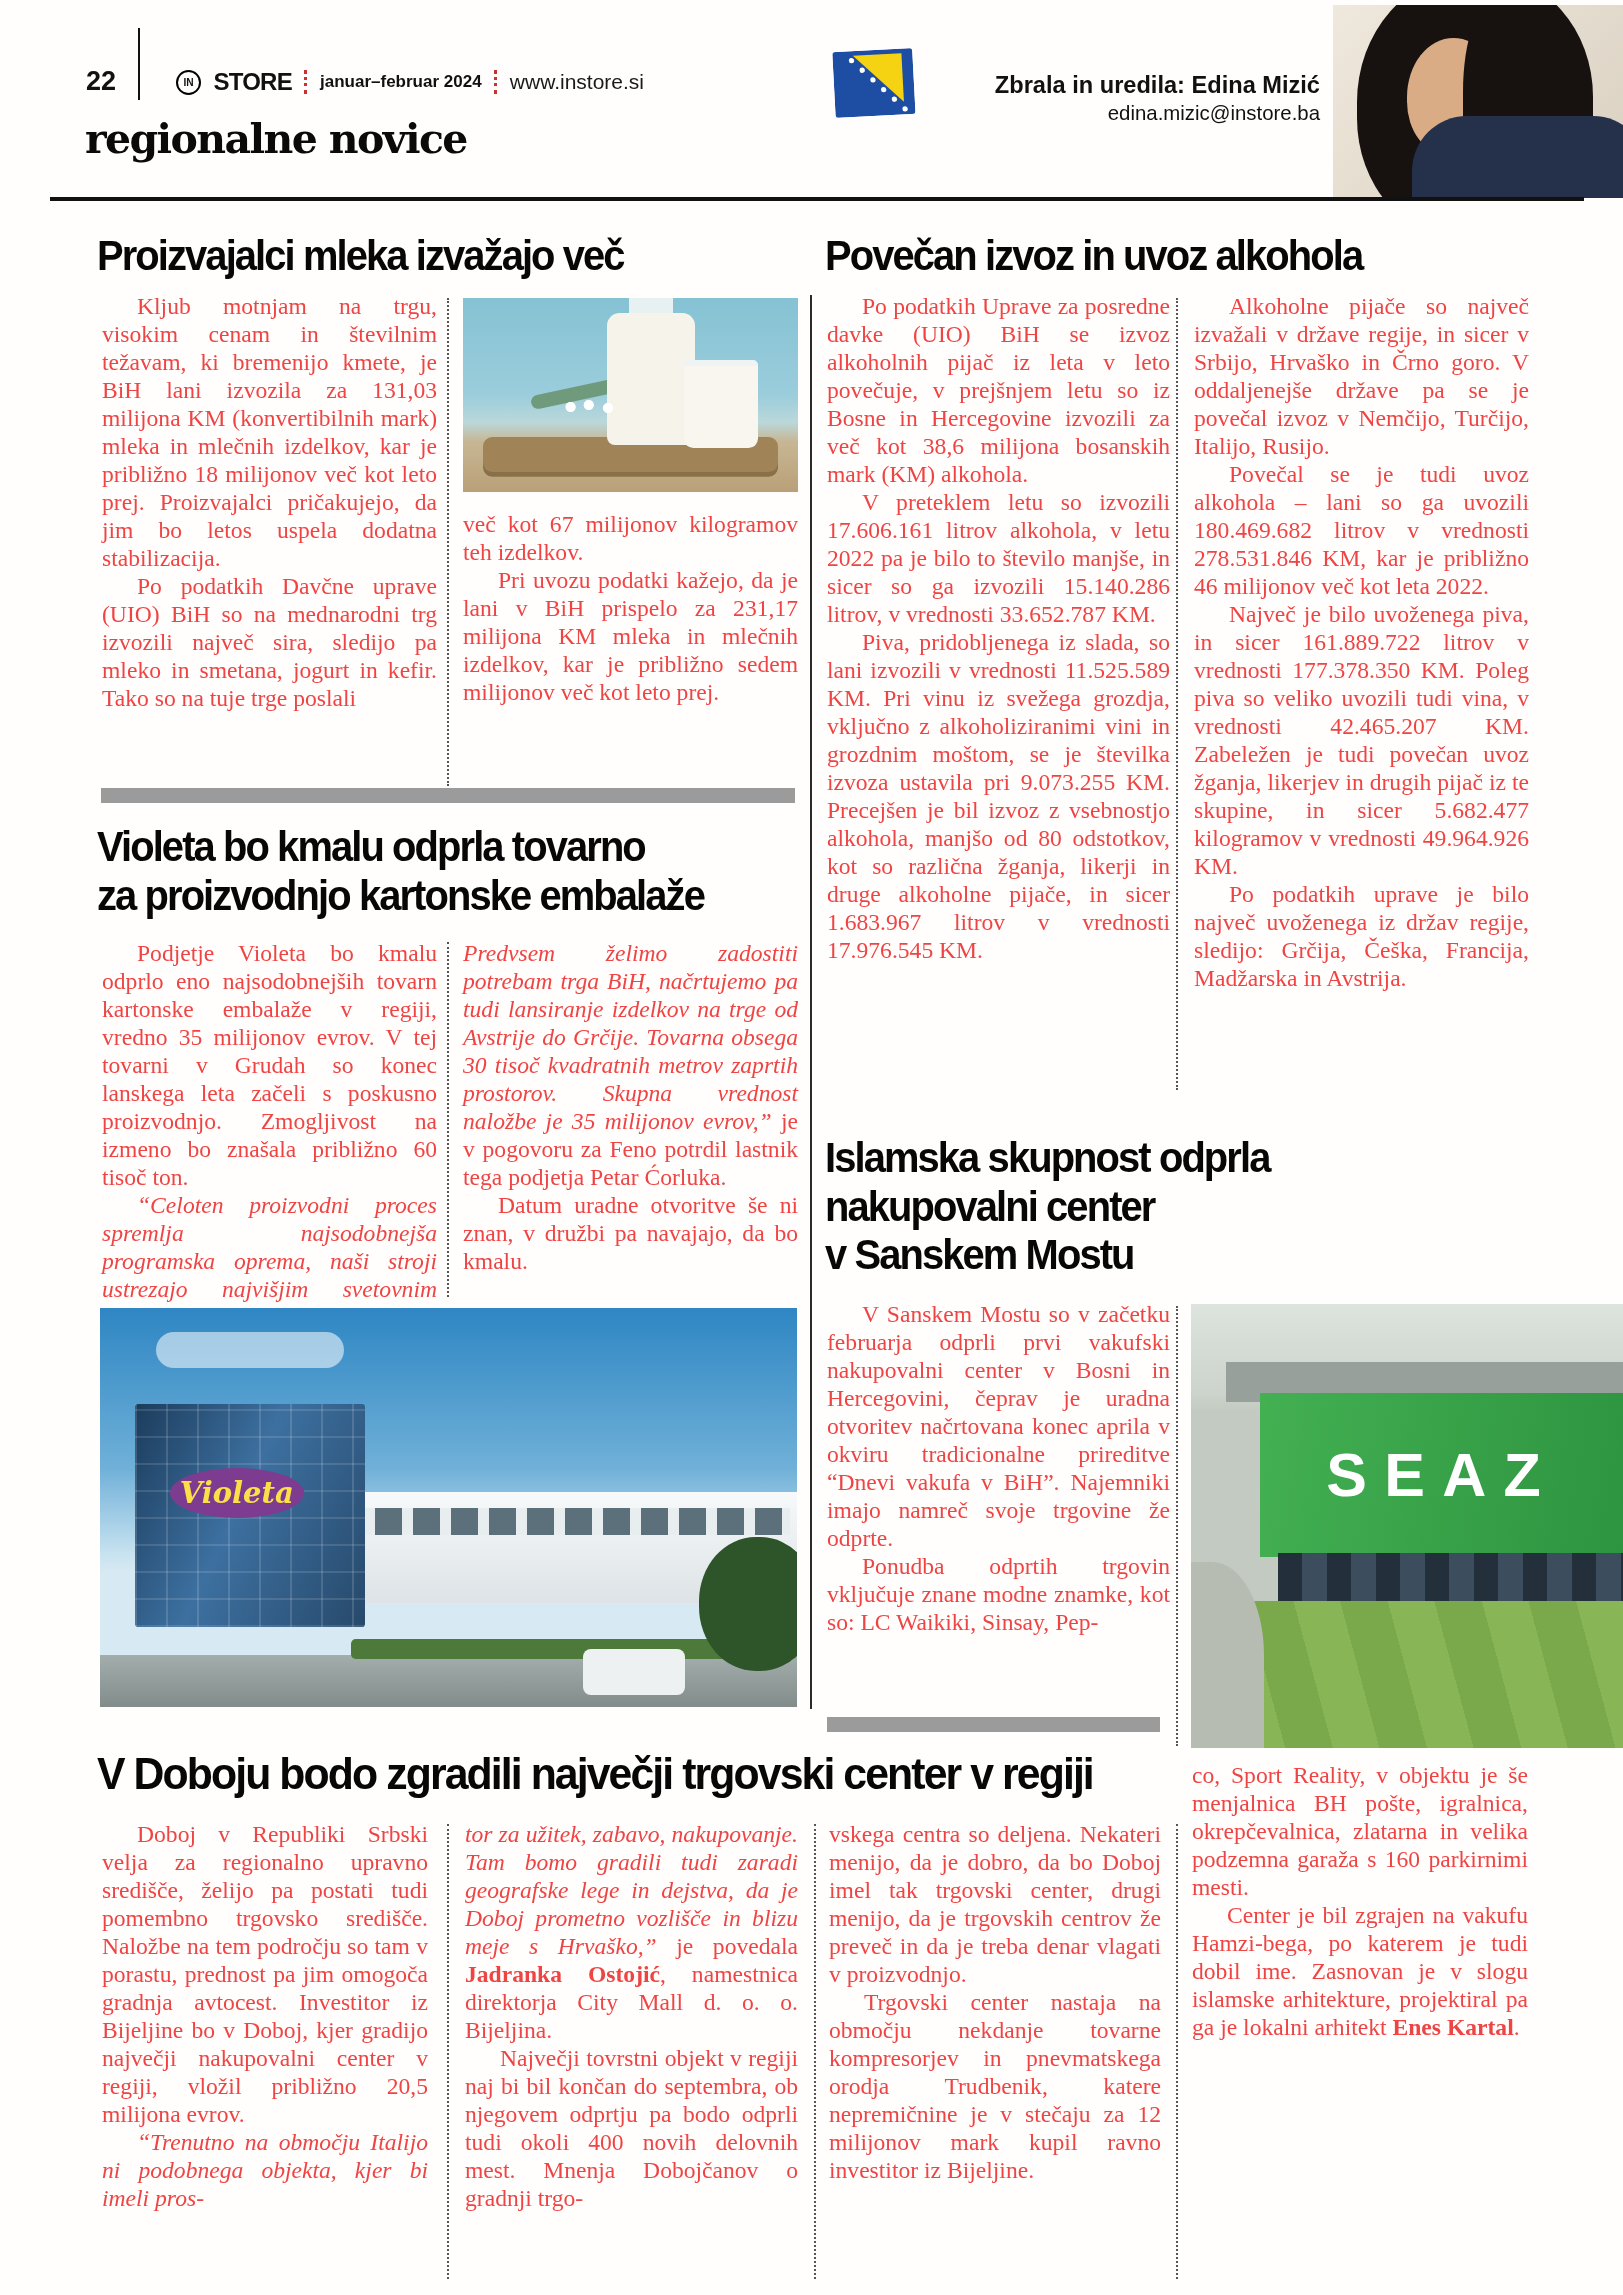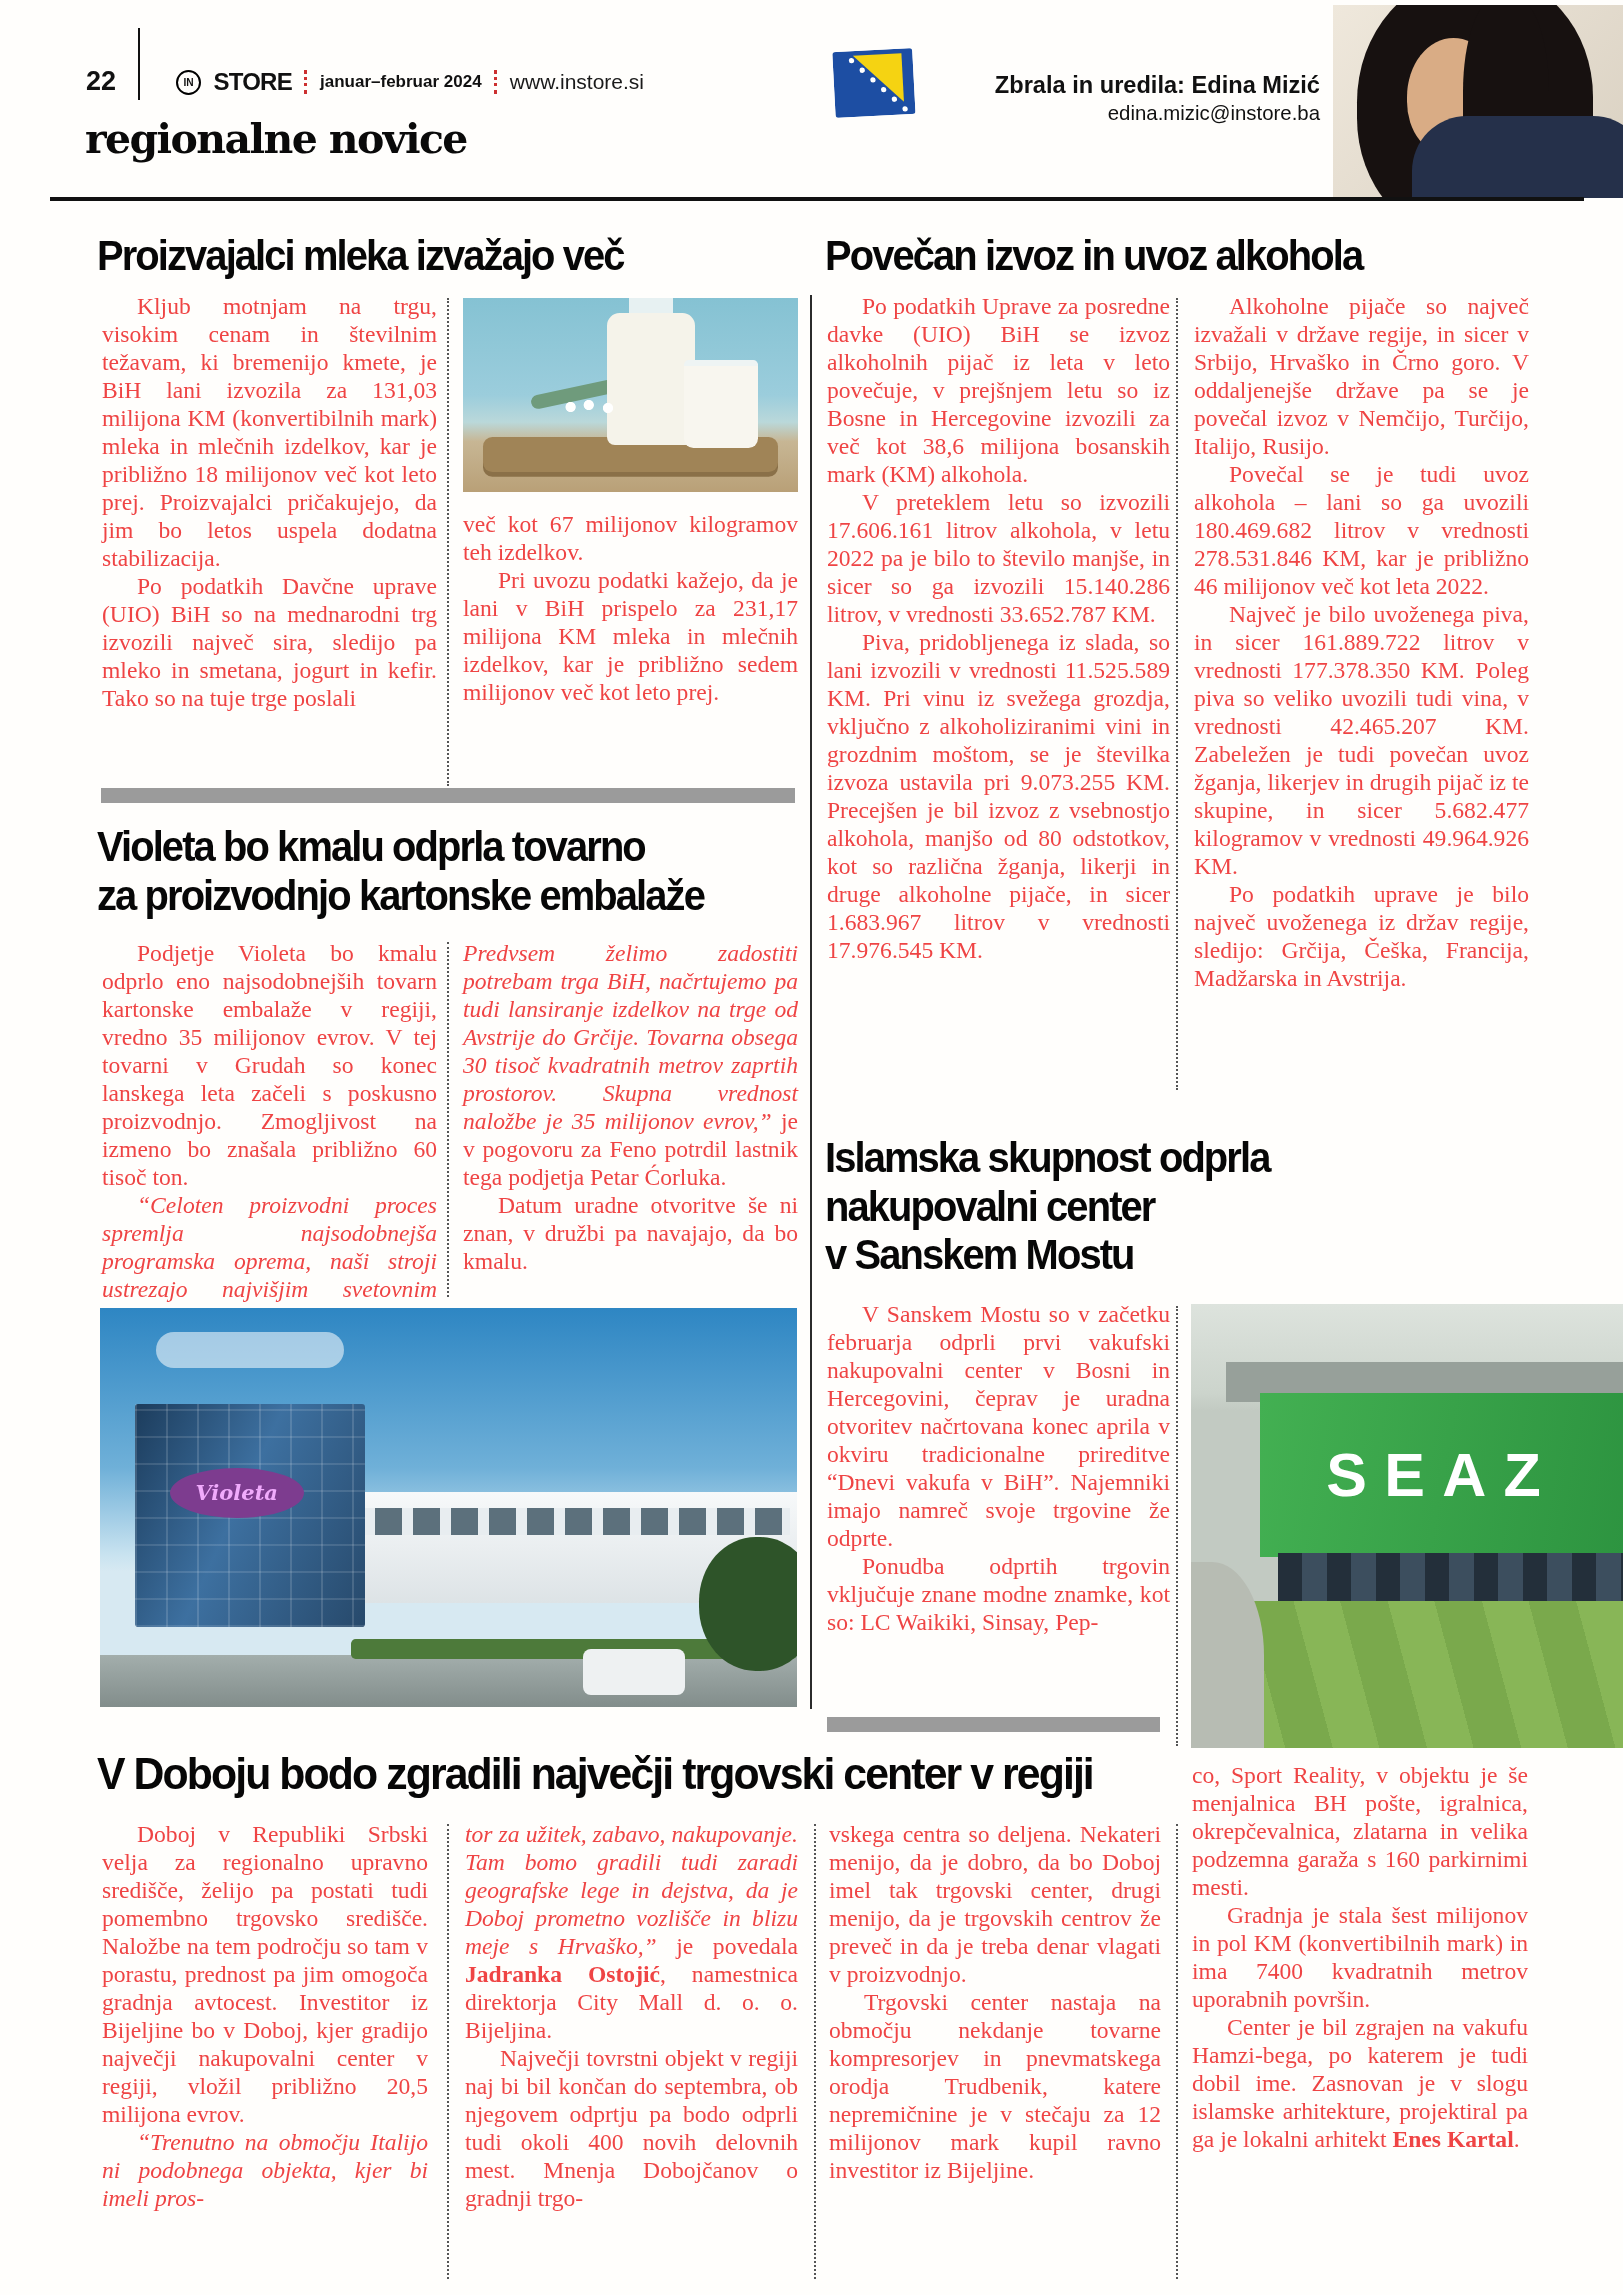--- a/index.html
+++ b/index.html
@@ -60,22 +60,22 @@
   .mk-sprig{position:absolute;left:20%;bottom:94px;width:118px;height:14px;background:#6f9b7c;border-radius:7.9px;transform:rotate(-12deg);}
 
   .photo-factory{background:linear-gradient(180deg,#2e86c3 0%,#6fb0d8 40%,#c9e3f0 62%,#d7e9f2 66%);}
   .fa-white{position:absolute;left:33%;top:46%;width:67%;height:28%;background:linear-gradient(#f7f9fa,#dde3e6);}
   .fa-windows{position:absolute;left:34%;top:50%;width:65%;height:7%;background:repeating-linear-gradient(90deg,#5c707c 0 27px,#e8edf0 27px 38px);}
   .fa-cube{position:absolute;left:5%;top:24%;width:33%;height:56%;background:linear-gradient(115deg,#1c3c5c,#3e7njaa) ;background:linear-gradient(115deg,#1c3c5c 0%,#3d70a0 45%,#27496b 100%);border-radius:3.1px;}
   .fa-grid{position:absolute;left:5%;top:24%;width:33%;height:56%;background:
       repeating-linear-gradient(90deg,rgba(255,255,255,.14) 0 1.6px,transparent 1.6px 31px),
       repeating-linear-gradient(0deg,rgba(255,255,255,.12) 0 1.6px,transparent 1.6px 27px);}
   .fa-logo{position:absolute;left:10%;top:40%;width:134px;height:50px;background:#7d3c8f;border-radius:50%;
-           display:flex;align-items:center;justify-content:center;color:#f0abfc;
-           font-family:"DejaVu Serif",serif;font-style:italic;font-weight:700;font-size:21px;text-align:right;}
+           display:flex;align-items:center;justify-content:center;color:#fde047;
+           font-family:"DejaVu Serif",serif;font-style:italic;font-weight:700;font-size:29px;text-align:right;}
   .fa-ground{position:absolute;left:0;bottom:0;width:100%;height:13%;background:linear-gradient(#a3aeac,#828d8b);}
   .fa-hedge{position:absolute;left:36%;right:0;bottom:12%;height:5%;background:#4d7a3a;border-radius:4.7px;}
   .fa-tree{position:absolute;right:-20.4px;bottom:9%;width:118px;height:134px;background:#2e5429;border-radius:48%;}
   .fa-van{position:absolute;right:16%;bottom:3%;width:102px;height:46px;background:#eef1f2;border-radius:7.9px;}
   .fa-cloud{position:absolute;left:8%;top:6%;width:188px;height:36px;background:rgba(255,255,255,.55);border-radius:31px;}
 
   .photo-mall{background:linear-gradient(180deg,#dde3dd 0%,#ccd4cc 20%,#c2cac2 24%);}
   .ml-roof{position:absolute;left:8%;right:0;top:13%;height:9%;background:#97a09a;}
   .ml-green{position:absolute;left:16%;right:0;top:20%;height:37%;background:linear-gradient(100deg,#43b052,#2d9440);
             display:flex;align-items:center;justify-content:center;}
@@ -223,21 +223,20 @@
     </div>
     <div class="ml-glass"></div>
     <div class="ml-lawn"></div>
     <div class="ml-path"></div>
   </div>
 
   <div class="abs graybar" style="left:827px;top:1717px;width:333px;height:15px;"></div>
 
   <div class="abs col" style="left:1192px;top:1761px;width:336px;">
     <p class="noindent">co, Sport Reality, v objektu je še menjalnica BH pošte, igralnica, okrepčevalnica, zlatarna in velika podzemna garaža s 160 parkirnimi mesti.</p>
-    <p>Gradnja je stala šest milijonov in pol KM (konvertibilnih mark) in ima 7400 kvadratnih metrov uporabnih površin.</p>
     <p><span>Center je bil zgrajen na vakufu Hamzi-bega, po katerem je tudi dobil ime. Zasnovan je v slogu islamske arhitekture, projektiral pa ga je lokalni arhitekt </span><span class="bold">Enes Kartal</span><span>.</span></p>
   </div>
 
   <div class="abs art-title big" style="left:97px;top:1748px;">V Doboju bodo zgradili največji trgovski center v regiji</div>
 
   <div class="abs col" style="left:102px;top:1820px;width:326px;">
     <p>Doboj v Republiki Srbski velja za regionalno upravno središče, želijo pa postati tudi pomembno trgovsko središče. Naložbe na tem področju so tam v porastu, prednost pa jim omogoča gradnja avtocest. Investitor iz Bijeljine bo v Doboj, kjer gradijo največji nakupovalni center v regiji, vložil približno 20,5 milijona evrov.</p>
     <p class="ital">“Trenutno na območju Italijo ni podobnega objekta, kjer bi imeli pros-</p>
   </div>
 

